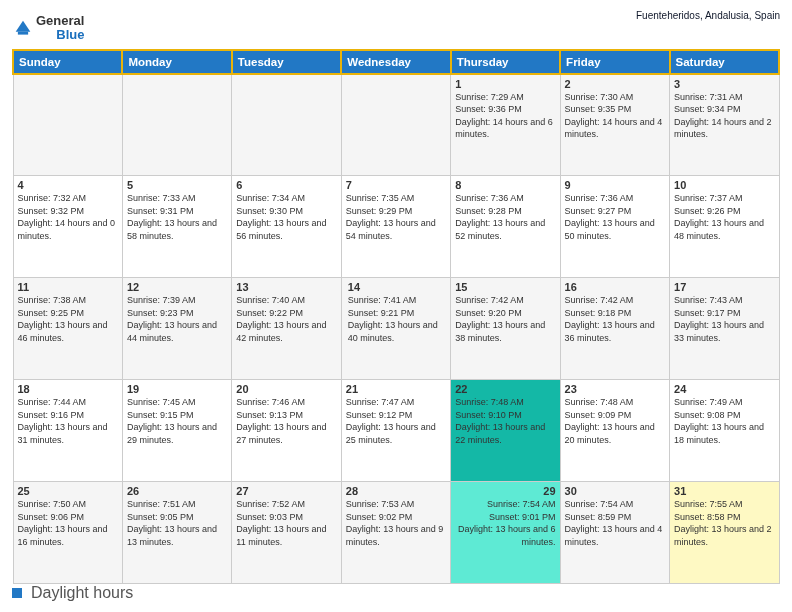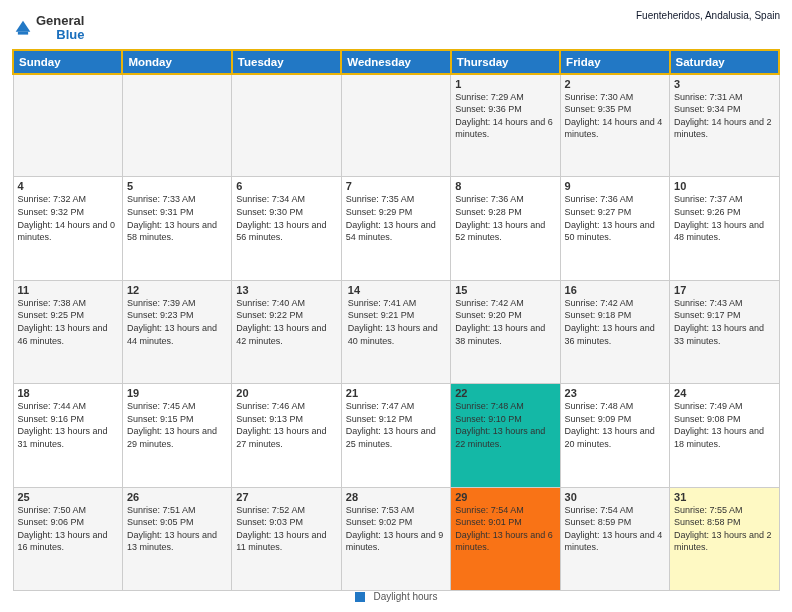--- a/index.html
+++ b/index.html
@@ -91,26 +91,25 @@
       display: block;
       margin-bottom: 1px;
     }
     .cell-text {
       font-size: 9px;
       line-height: 1.4;
       color: #333;
     }
     .footer {
       margin-top: 0;
-      font-size: 10px;
+      font-size: 16px;
       color: #555;
       display: flex;
       gap: 6px;
       align-items: center;
-      justify-content: center;
     }
     .footer-dot {
       width: 10px;
       height: 10px;
       background: #2278c5;
       display: inline-block;
       margin-right: 3px;
     }
   </style>
 </head>
@@ -320,21 +319,21 @@
             <div class="cell-text" style="white-space: pre-line;">Sunrise: 7:52 AM
 Sunset: 9:03 PM
 Daylight: 13 hours and 11 minutes.</div>
           </td>
           <td style="background: rgb(245, 245, 245);">
             <span class="day-number">28</span>
             <div class="cell-text" style="white-space: pre-line;">Sunrise: 7:53 AM
 Sunset: 9:02 PM
 Daylight: 13 hours and 9 minutes.</div>
           </td>
-          <td style="background: #f97316;">
+          <td style="background: #5eead4; text-align: right;">
             <span class="day-number">29</span>
             <div class="cell-text" style="white-space: pre-line;">Sunrise: 7:54 AM
 Sunset: 9:01 PM
 Daylight: 13 hours and 6 minutes.</div>
           </td>
           <td style="background: rgb(245, 245, 245);">
             <span class="day-number">30</span>
             <div class="cell-text" style="white-space: pre-line;">Sunrise: 7:54 AM
 Sunset: 8:59 PM
 Daylight: 13 hours and 4 minutes.</div>

